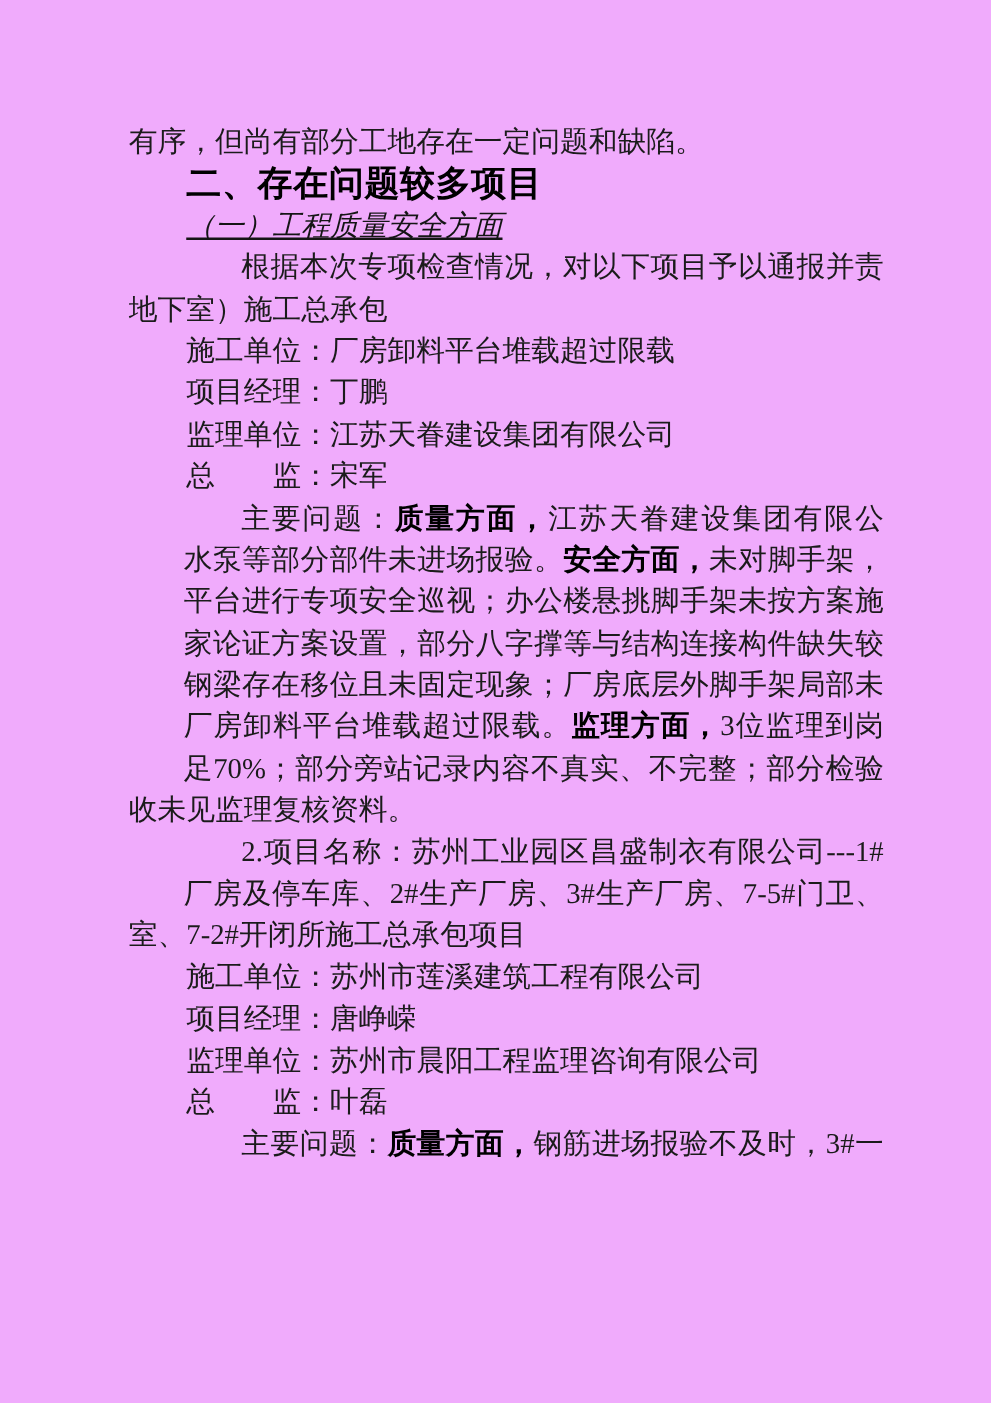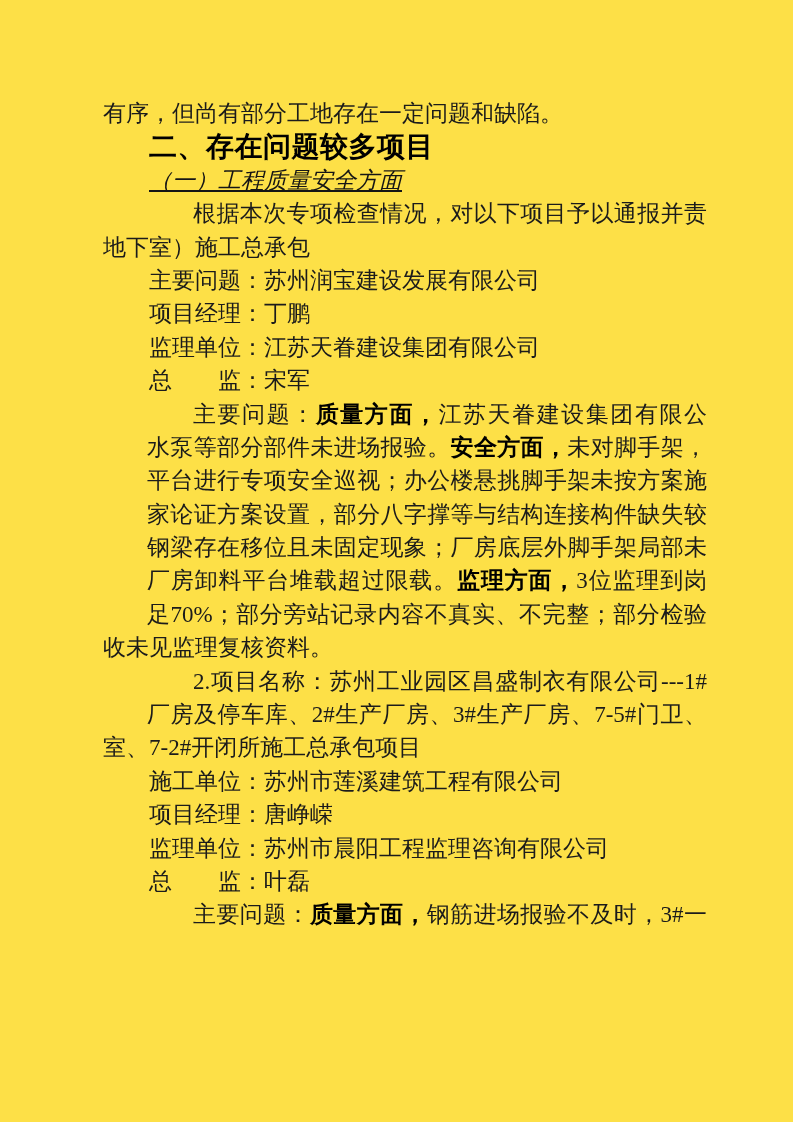--- a/index.html
+++ b/index.html
@@ -4,21 +4,21 @@
 <style>
   html, body {
     margin: 0;
     padding: 0;
     background: #ffffff;
   }
   .page {
     position: relative;
     width: 793px;
     height: 1122px;
-    background: #fde047;
+    background: #f0abfc;
     overflow: hidden;
   }
   .doc {
     position: absolute;
     left: 103px;
     top: 97px;
     width: 604px;
     font-family: "Liberation Serif", serif;
     font-size: 23px;
     color: #1b1b1b;
@@ -61,21 +61,21 @@
 </head>
 <body>
 
 <div class="page">
   <div class="doc" id="doc">
       <div class="line"><span class="run">有序，但尚有部分工地存在一定问题和缺陷。</span></div>
       <div class="line indent h1"><span class="run b">二、存在问题较多项目</span></div>
       <div class="line indent h2"><span class="run">（一）工程质量安全方面</span></div>
       <div class="line indent fill"><span class="run">根据本次专项检查情况，对以下项目予以通报并责令停</span></div>
       <div class="line"><span class="run">地下室）施工总承包</span></div>
-      <div class="line indent"><span class="run">主要问题：苏州润宝建设发展有限公司</span></div>
+      <div class="line indent"><span class="run">施工单位：厂房卸料平台堆载超过限载</span></div>
       <div class="line indent"><span class="run">项目经理：丁鹏</span></div>
       <div class="line indent"><span class="run">监理单位：江苏天眷建设集团有限公司</span></div>
       <div class="line indent"><span class="run">总　　监：宋军</span></div>
       <div class="line indent fill"><span class="run">主要问题：</span><span class="run b">质量方面，</span><span class="run">江苏天眷建设集团有限公司；</span></div>
       <div class="line fill"><span class="run">水泵等部分部件未进场报验。</span><span class="run b">安全方面，</span><span class="run">未对脚手架，卸料</span></div>
       <div class="line fill"><span class="run">平台进行专项安全巡视；办公楼悬挑脚手架未按方案施工，</span></div>
       <div class="line fill"><span class="run">家论证方案设置，部分八字撑等与结构连接构件缺失较多；</span></div>
       <div class="line fill"><span class="run">钢梁存在移位且未固定现象；厂房底层外脚手架局部未按专</span></div>
       <div class="line fill"><span class="run">厂房卸料平台堆载超过限载。</span><span class="run b">监理方面，</span><span class="run">3位监理到岗率不</span></div>
       <div class="line fill"><span class="run">足70%；部分旁站记录内容不真实、不完整；部分检验批验</span></div>

